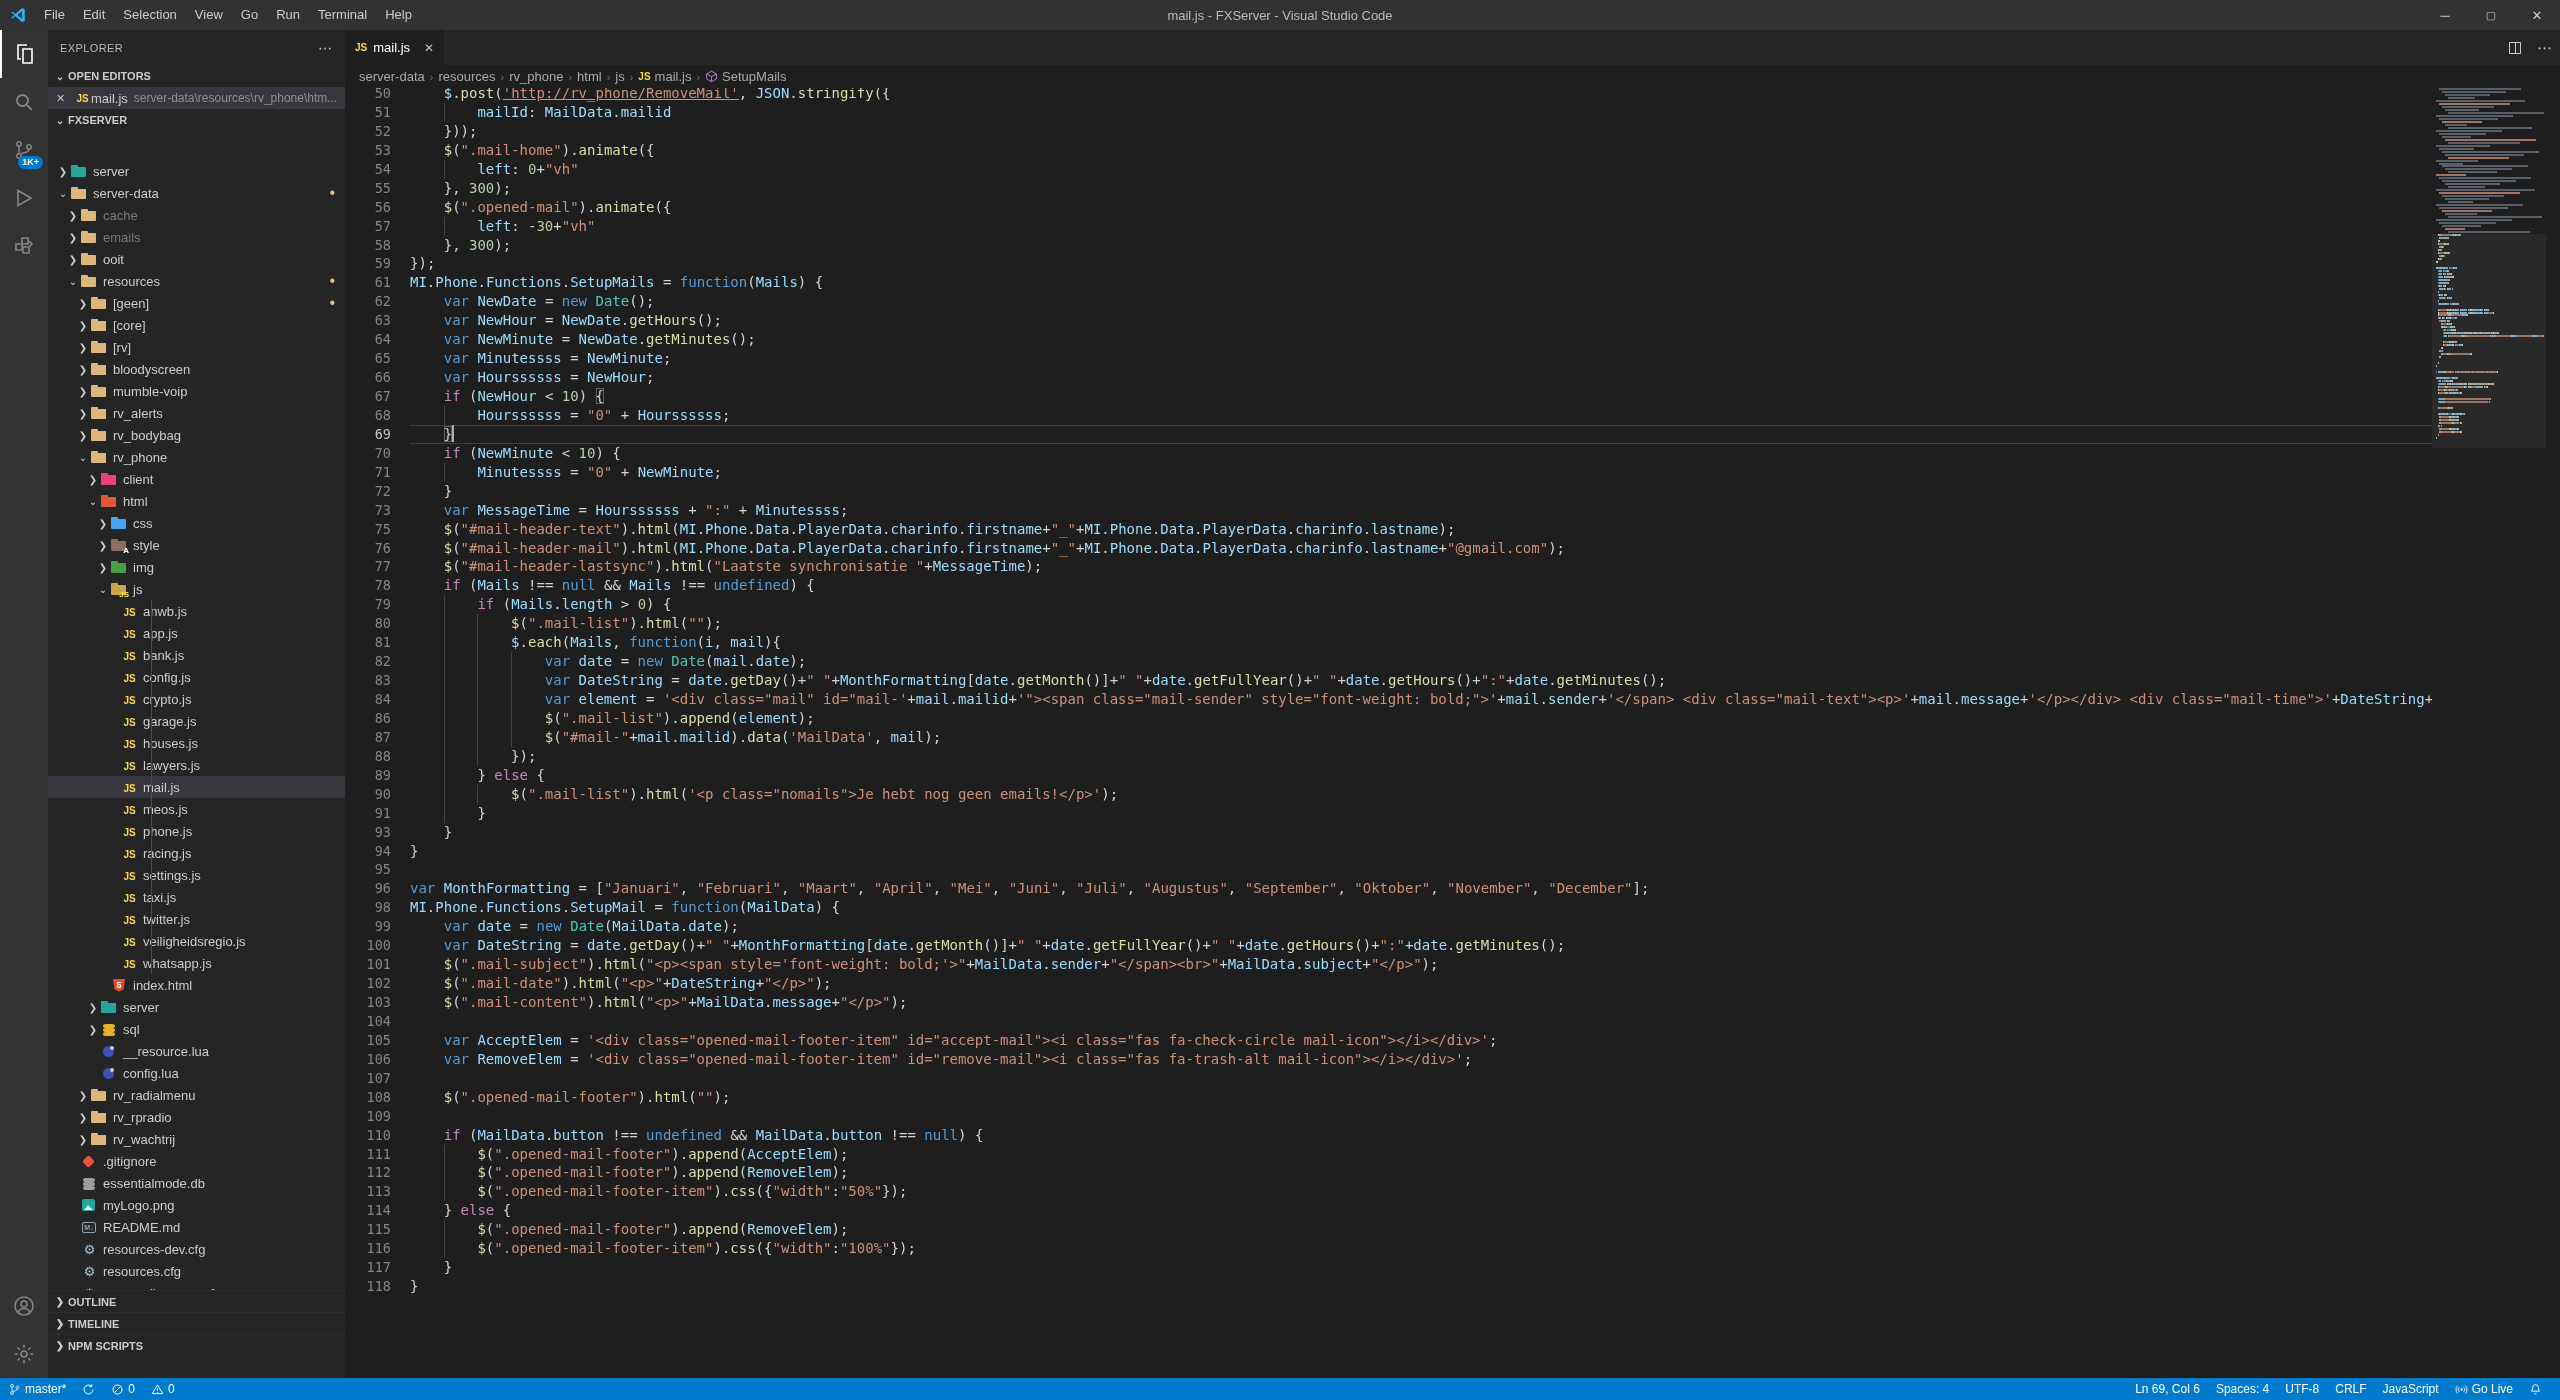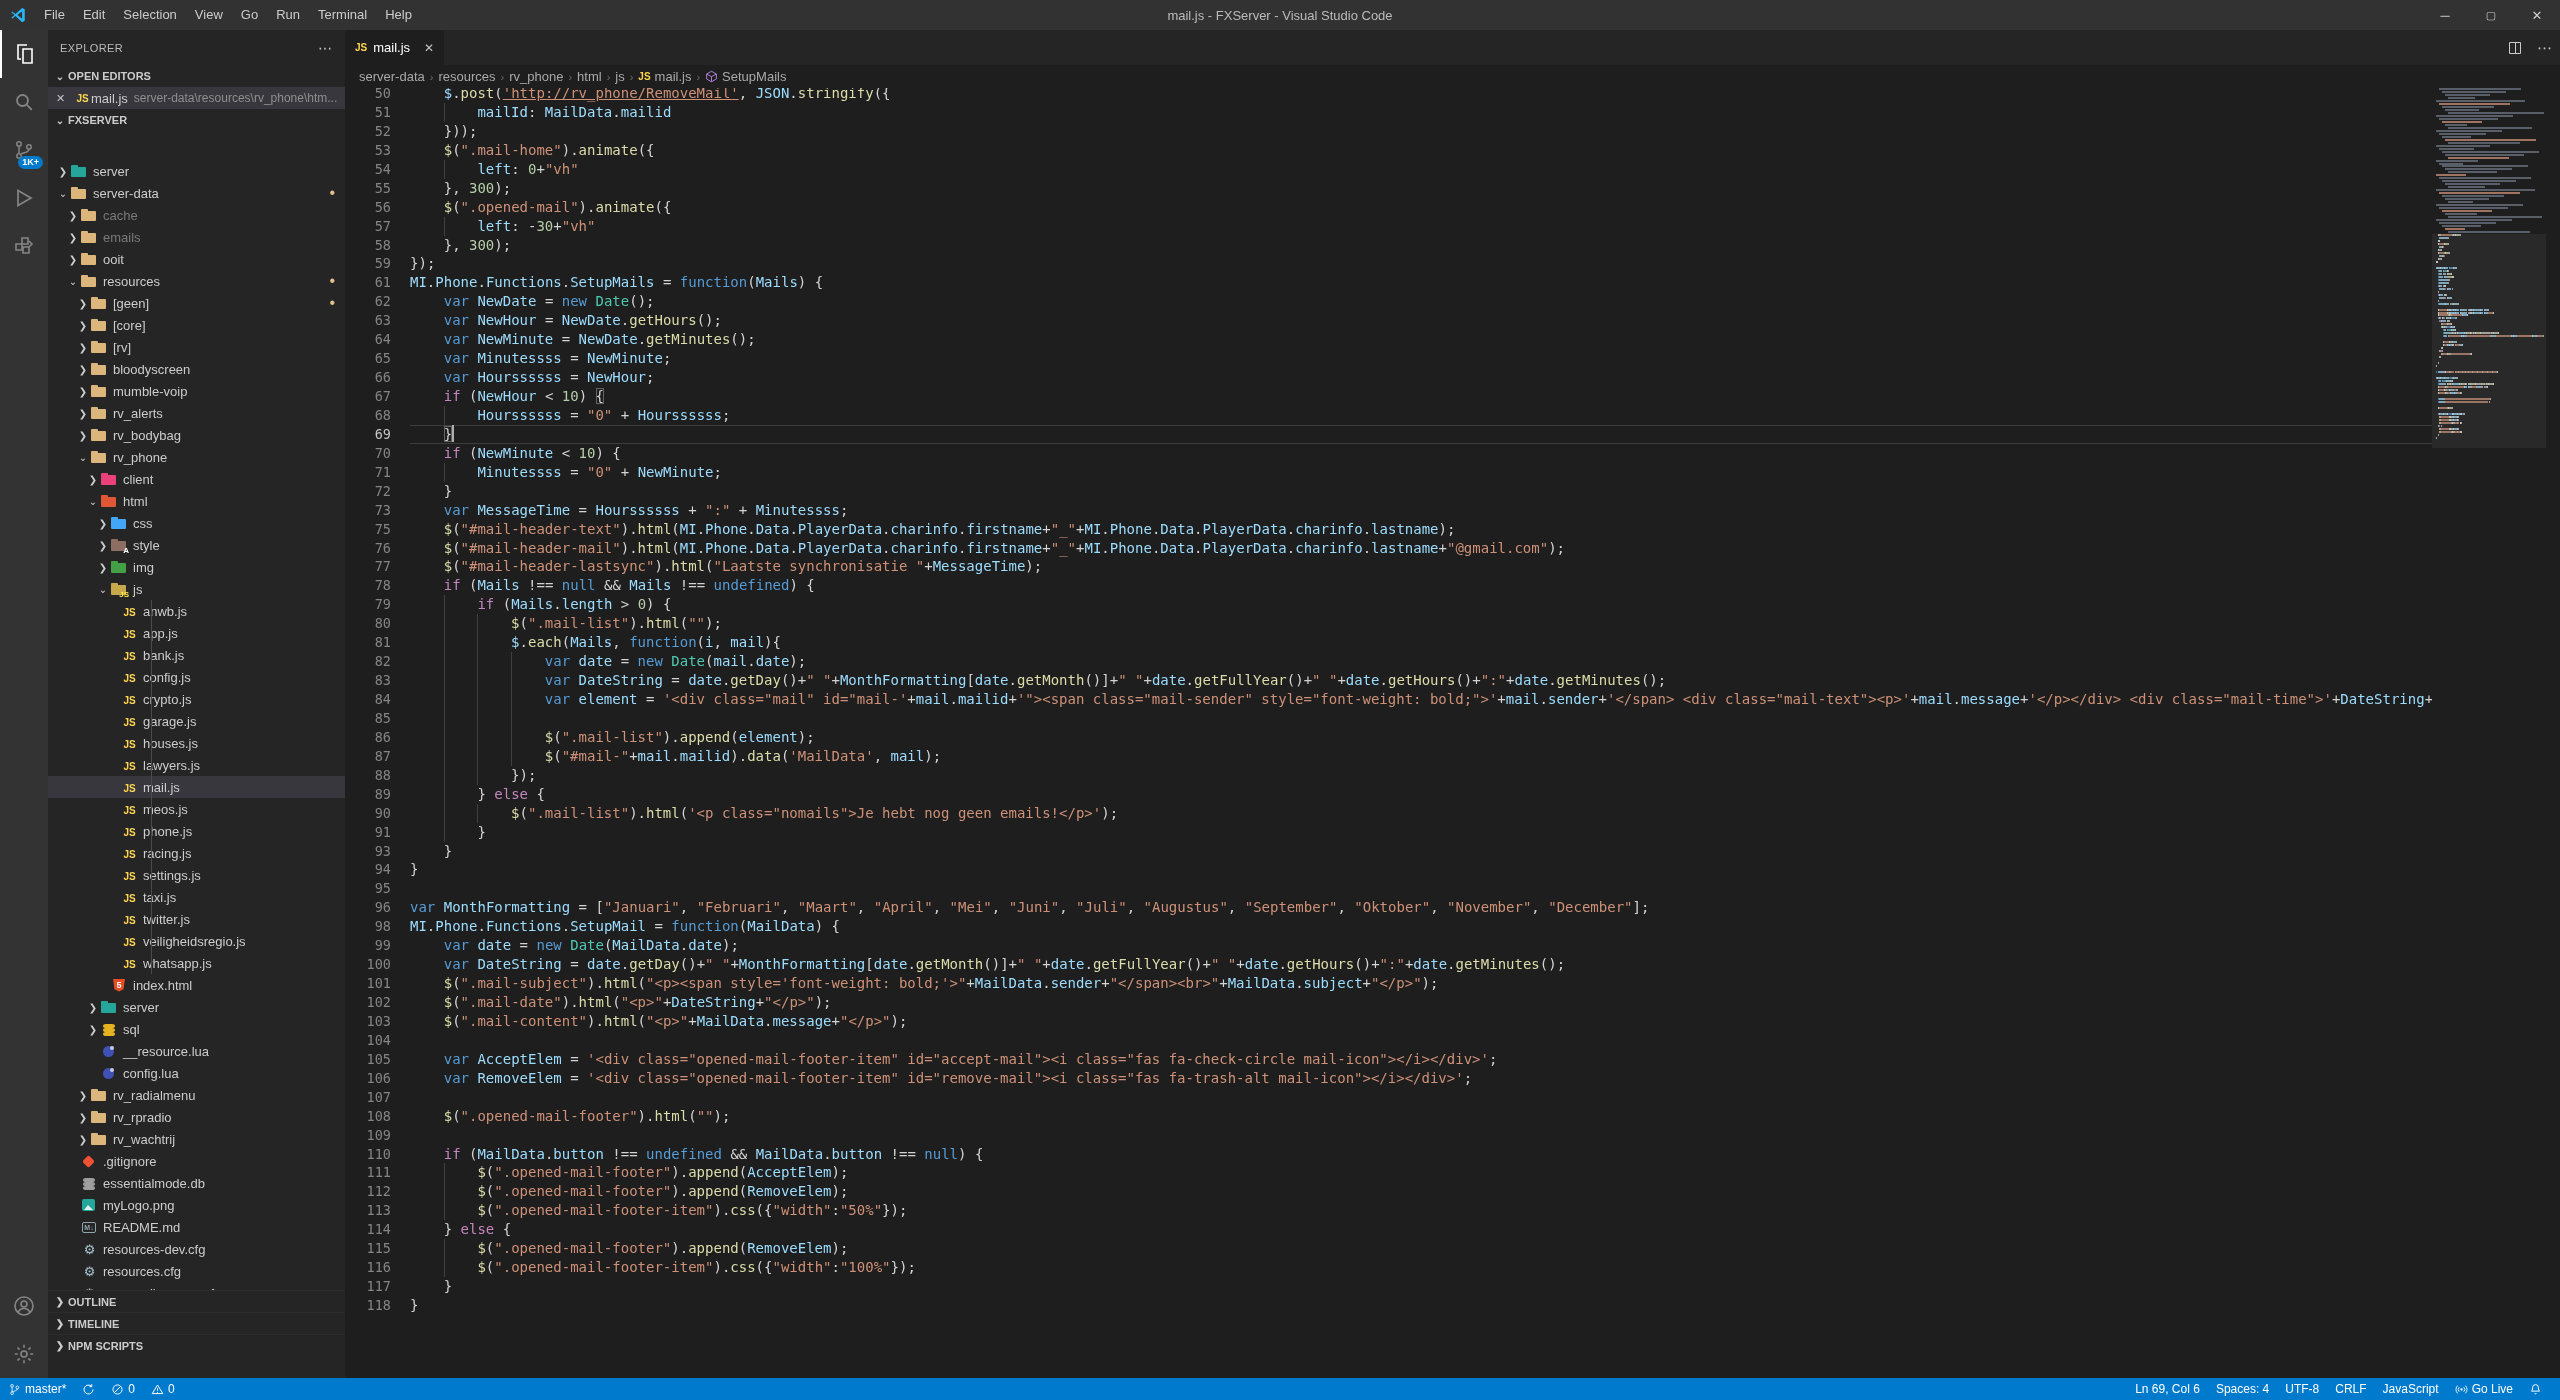--- a/index.html
+++ b/index.html
@@ -658,21 +658,20 @@
           <div class="crow"><span class="ln">75</span><span class="ctext"><span class="iu">    </span><span class="tok" style="color:#dcdcaa">$</span><span class="tok" style="color:#d4d4d4">(</span><span class="tok" style="color:#ce9178">"#mail-header-text"</span><span class="tok" style="color:#d4d4d4">)</span><span class="tok" style="color:#d4d4d4">.</span><span class="tok" style="color:#dcdcaa">html</span><span class="tok" style="color:#d4d4d4">(</span><span class="tok" style="color:#9cdcfe">MI</span><span class="tok" style="color:#d4d4d4">.</span><span class="tok" style="color:#9cdcfe">Phone</span><span class="tok" style="color:#d4d4d4">.</span><span class="tok" style="color:#9cdcfe">Data</span><span class="tok" style="color:#d4d4d4">.</span><span class="tok" style="color:#9cdcfe">PlayerData</span><span class="tok" style="color:#d4d4d4">.</span><span class="tok" style="color:#9cdcfe">charinfo</span><span class="tok" style="color:#d4d4d4">.</span><span class="tok" style="color:#9cdcfe">firstname</span><span class="tok" style="color:#d4d4d4">+</span><span class="tok" style="color:#ce9178">"_"</span><span class="tok" style="color:#d4d4d4">+</span><span class="tok" style="color:#9cdcfe">MI</span><span class="tok" style="color:#d4d4d4">.</span><span class="tok" style="color:#9cdcfe">Phone</span><span class="tok" style="color:#d4d4d4">.</span><span class="tok" style="color:#9cdcfe">Data</span><span class="tok" style="color:#d4d4d4">.</span><span class="tok" style="color:#9cdcfe">PlayerData</span><span class="tok" style="color:#d4d4d4">.</span><span class="tok" style="color:#9cdcfe">charinfo</span><span class="tok" style="color:#d4d4d4">.</span><span class="tok" style="color:#9cdcfe">lastname</span><span class="tok" style="color:#d4d4d4">)</span><span class="tok" style="color:#d4d4d4">;</span></span></div>
           <div class="crow"><span class="ln">76</span><span class="ctext"><span class="iu">    </span><span class="tok" style="color:#dcdcaa">$</span><span class="tok" style="color:#d4d4d4">(</span><span class="tok" style="color:#ce9178">"#mail-header-mail"</span><span class="tok" style="color:#d4d4d4">)</span><span class="tok" style="color:#d4d4d4">.</span><span class="tok" style="color:#dcdcaa">html</span><span class="tok" style="color:#d4d4d4">(</span><span class="tok" style="color:#9cdcfe">MI</span><span class="tok" style="color:#d4d4d4">.</span><span class="tok" style="color:#9cdcfe">Phone</span><span class="tok" style="color:#d4d4d4">.</span><span class="tok" style="color:#9cdcfe">Data</span><span class="tok" style="color:#d4d4d4">.</span><span class="tok" style="color:#9cdcfe">PlayerData</span><span class="tok" style="color:#d4d4d4">.</span><span class="tok" style="color:#9cdcfe">charinfo</span><span class="tok" style="color:#d4d4d4">.</span><span class="tok" style="color:#9cdcfe">firstname</span><span class="tok" style="color:#d4d4d4">+</span><span class="tok" style="color:#ce9178">"_"</span><span class="tok" style="color:#d4d4d4">+</span><span class="tok" style="color:#9cdcfe">MI</span><span class="tok" style="color:#d4d4d4">.</span><span class="tok" style="color:#9cdcfe">Phone</span><span class="tok" style="color:#d4d4d4">.</span><span class="tok" style="color:#9cdcfe">Data</span><span class="tok" style="color:#d4d4d4">.</span><span class="tok" style="color:#9cdcfe">PlayerData</span><span class="tok" style="color:#d4d4d4">.</span><span class="tok" style="color:#9cdcfe">charinfo</span><span class="tok" style="color:#d4d4d4">.</span><span class="tok" style="color:#9cdcfe">lastname</span><span class="tok" style="color:#d4d4d4">+</span><span class="tok" style="color:#ce9178">"@gmail.com"</span><span class="tok" style="color:#d4d4d4">)</span><span class="tok" style="color:#d4d4d4">;</span></span></div>
           <div class="crow"><span class="ln">77</span><span class="ctext"><span class="iu">    </span><span class="tok" style="color:#dcdcaa">$</span><span class="tok" style="color:#d4d4d4">(</span><span class="tok" style="color:#ce9178">"#mail-header-lastsync"</span><span class="tok" style="color:#d4d4d4">)</span><span class="tok" style="color:#d4d4d4">.</span><span class="tok" style="color:#dcdcaa">html</span><span class="tok" style="color:#d4d4d4">(</span><span class="tok" style="color:#ce9178">"Laatste synchronisatie "</span><span class="tok" style="color:#d4d4d4">+</span><span class="tok" style="color:#9cdcfe">MessageTime</span><span class="tok" style="color:#d4d4d4">)</span><span class="tok" style="color:#d4d4d4">;</span></span></div>
           <div class="crow"><span class="ln">78</span><span class="ctext"><span class="iu">    </span><span class="tok" style="color:#c586c0">if</span><span class="tok" style="color:transparent"> </span><span class="tok" style="color:#d4d4d4">(</span><span class="tok" style="color:#9cdcfe">Mails</span><span class="tok" style="color:transparent"> </span><span class="tok" style="color:#d4d4d4">!</span><span class="tok" style="color:#d4d4d4">=</span><span class="tok" style="color:#d4d4d4">=</span><span class="tok" style="color:transparent"> </span><span class="tok" style="color:#569cd6">null</span><span class="tok" style="color:transparent"> </span><span class="tok" style="color:#d4d4d4">&amp;</span><span class="tok" style="color:#d4d4d4">&amp;</span><span class="tok" style="color:transparent"> </span><span class="tok" style="color:#9cdcfe">Mails</span><span class="tok" style="color:transparent"> </span><span class="tok" style="color:#d4d4d4">!</span><span class="tok" style="color:#d4d4d4">=</span><span class="tok" style="color:#d4d4d4">=</span><span class="tok" style="color:transparent"> </span><span class="tok" style="color:#569cd6">undefined</span><span class="tok" style="color:#d4d4d4">)</span><span class="tok" style="color:transparent"> </span><span class="tok" style="color:#d4d4d4">{</span></span></div>
           <div class="crow"><span class="ln">79</span><span class="ctext"><span class="iu">    </span><span class="iu g">    </span><span class="tok" style="color:#c586c0">if</span><span class="tok" style="color:transparent"> </span><span class="tok" style="color:#d4d4d4">(</span><span class="tok" style="color:#9cdcfe">Mails</span><span class="tok" style="color:#d4d4d4">.</span><span class="tok" style="color:#9cdcfe">length</span><span class="tok" style="color:transparent"> </span><span class="tok" style="color:#d4d4d4">&gt;</span><span class="tok" style="color:transparent"> </span><span class="tok" style="color:#b5cea8">0</span><span class="tok" style="color:#d4d4d4">)</span><span class="tok" style="color:transparent"> </span><span class="tok" style="color:#d4d4d4">{</span></span></div>
           <div class="crow"><span class="ln">80</span><span class="ctext"><span class="iu">    </span><span class="iu g">    </span><span class="iu g">    </span><span class="tok" style="color:#dcdcaa">$</span><span class="tok" style="color:#d4d4d4">(</span><span class="tok" style="color:#ce9178">".mail-list"</span><span class="tok" style="color:#d4d4d4">)</span><span class="tok" style="color:#d4d4d4">.</span><span class="tok" style="color:#dcdcaa">html</span><span class="tok" style="color:#d4d4d4">(</span><span class="tok" style="color:#ce9178">""</span><span class="tok" style="color:#d4d4d4">)</span><span class="tok" style="color:#d4d4d4">;</span></span></div>
           <div class="crow"><span class="ln">81</span><span class="ctext"><span class="iu">    </span><span class="iu g">    </span><span class="iu g">    </span><span class="tok" style="color:#9cdcfe">$</span><span class="tok" style="color:#d4d4d4">.</span><span class="tok" style="color:#dcdcaa">each</span><span class="tok" style="color:#d4d4d4">(</span><span class="tok" style="color:#9cdcfe">Mails</span><span class="tok" style="color:#d4d4d4">,</span><span class="tok" style="color:transparent"> </span><span class="tok" style="color:#569cd6">function</span><span class="tok" style="color:#d4d4d4">(</span><span class="tok" style="color:#9cdcfe">i</span><span class="tok" style="color:#d4d4d4">,</span><span class="tok" style="color:transparent"> </span><span class="tok" style="color:#9cdcfe">mail</span><span class="tok" style="color:#d4d4d4">)</span><span class="tok" style="color:#d4d4d4">{</span></span></div>
           <div class="crow"><span class="ln">82</span><span class="ctext"><span class="iu">    </span><span class="iu g">    </span><span class="iu g">    </span><span class="iu g">    </span><span class="tok" style="color:#569cd6">var</span><span class="tok" style="color:transparent"> </span><span class="tok" style="color:#9cdcfe">date</span><span class="tok" style="color:transparent"> </span><span class="tok" style="color:#d4d4d4">=</span><span class="tok" style="color:transparent"> </span><span class="tok" style="color:#569cd6">new</span><span class="tok" style="color:transparent"> </span><span class="tok" style="color:#4ec9b0">Date</span><span class="tok" style="color:#d4d4d4">(</span><span class="tok" style="color:#9cdcfe">mail</span><span class="tok" style="color:#d4d4d4">.</span><span class="tok" style="color:#9cdcfe">date</span><span class="tok" style="color:#d4d4d4">)</span><span class="tok" style="color:#d4d4d4">;</span></span></div>
           <div class="crow"><span class="ln">83</span><span class="ctext"><span class="iu">    </span><span class="iu g">    </span><span class="iu g">    </span><span class="iu g">    </span><span class="tok" style="color:#569cd6">var</span><span class="tok" style="color:transparent"> </span><span class="tok" style="color:#9cdcfe">DateString</span><span class="tok" style="color:transparent"> </span><span class="tok" style="color:#d4d4d4">=</span><span class="tok" style="color:transparent"> </span><span class="tok" style="color:#9cdcfe">date</span><span class="tok" style="color:#d4d4d4">.</span><span class="tok" style="color:#dcdcaa">getDay</span><span class="tok" style="color:#d4d4d4">(</span><span class="tok" style="color:#d4d4d4">)</span><span class="tok" style="color:#d4d4d4">+</span><span class="tok" style="color:#ce9178">" "</span><span class="tok" style="color:#d4d4d4">+</span><span class="tok" style="color:#9cdcfe">MonthFormatting</span><span class="tok" style="color:#d4d4d4">[</span><span class="tok" style="color:#9cdcfe">date</span><span class="tok" style="color:#d4d4d4">.</span><span class="tok" style="color:#dcdcaa">getMonth</span><span class="tok" style="color:#d4d4d4">(</span><span class="tok" style="color:#d4d4d4">)</span><span class="tok" style="color:#d4d4d4">]</span><span class="tok" style="color:#d4d4d4">+</span><span class="tok" style="color:#ce9178">" "</span><span class="tok" style="color:#d4d4d4">+</span><span class="tok" style="color:#9cdcfe">date</span><span class="tok" style="color:#d4d4d4">.</span><span class="tok" style="color:#dcdcaa">getFullYear</span><span class="tok" style="color:#d4d4d4">(</span><span class="tok" style="color:#d4d4d4">)</span><span class="tok" style="color:#d4d4d4">+</span><span class="tok" style="color:#ce9178">" "</span><span class="tok" style="color:#d4d4d4">+</span><span class="tok" style="color:#9cdcfe">date</span><span class="tok" style="color:#d4d4d4">.</span><span class="tok" style="color:#dcdcaa">getHours</span><span class="tok" style="color:#d4d4d4">(</span><span class="tok" style="color:#d4d4d4">)</span><span class="tok" style="color:#d4d4d4">+</span><span class="tok" style="color:#ce9178">":"</span><span class="tok" style="color:#d4d4d4">+</span><span class="tok" style="color:#9cdcfe">date</span><span class="tok" style="color:#d4d4d4">.</span><span class="tok" style="color:#dcdcaa">getMinutes</span><span class="tok" style="color:#d4d4d4">(</span><span class="tok" style="color:#d4d4d4">)</span><span class="tok" style="color:#d4d4d4">;</span></span></div>
           <div class="crow"><span class="ln">84</span><span class="ctext"><span class="iu">    </span><span class="iu g">    </span><span class="iu g">    </span><span class="iu g">    </span><span class="tok" style="color:#569cd6">var</span><span class="tok" style="color:transparent"> </span><span class="tok" style="color:#9cdcfe">element</span><span class="tok" style="color:transparent"> </span><span class="tok" style="color:#d4d4d4">=</span><span class="tok" style="color:transparent"> </span><span class="tok" style="color:#ce9178">'&lt;div class="mail" id="mail-'</span><span class="tok" style="color:#d4d4d4">+</span><span class="tok" style="color:#9cdcfe">mail</span><span class="tok" style="color:#d4d4d4">.</span><span class="tok" style="color:#9cdcfe">mailid</span><span class="tok" style="color:#d4d4d4">+</span><span class="tok" style="color:#ce9178">'"&gt;&lt;span class="mail-sender" style="font-weight: bold;"&gt;'</span><span class="tok" style="color:#d4d4d4">+</span><span class="tok" style="color:#9cdcfe">mail</span><span class="tok" style="color:#d4d4d4">.</span><span class="tok" style="color:#9cdcfe">sender</span><span class="tok" style="color:#d4d4d4">+</span><span class="tok" style="color:#ce9178">'&lt;/span&gt; &lt;div class="mail-text"&gt;&lt;p&gt;'</span><span class="tok" style="color:#d4d4d4">+</span><span class="tok" style="color:#9cdcfe">mail</span><span class="tok" style="color:#d4d4d4">.</span><span class="tok" style="color:#9cdcfe">message</span><span class="tok" style="color:#d4d4d4">+</span><span class="tok" style="color:#ce9178">'&lt;/p&gt;&lt;/div&gt; &lt;div class="mail-time"&gt;'</span><span class="tok" style="color:#d4d4d4">+</span><span class="tok" style="color:#9cdcfe">DateString</span><span class="tok" style="color:#d4d4d4">+</span></span></div>
-          <div class="crow"><span class="ln">85</span><span class="ctext"><span class="iu">    </span><span class="iu g">    </span><span class="iu g">    </span><span class="iu g">    </span></span></div>
           <div class="crow"><span class="ln">86</span><span class="ctext"><span class="iu">    </span><span class="iu g">    </span><span class="iu g">    </span><span class="iu g">    </span><span class="tok" style="color:#dcdcaa">$</span><span class="tok" style="color:#d4d4d4">(</span><span class="tok" style="color:#ce9178">".mail-list"</span><span class="tok" style="color:#d4d4d4">)</span><span class="tok" style="color:#d4d4d4">.</span><span class="tok" style="color:#dcdcaa">append</span><span class="tok" style="color:#d4d4d4">(</span><span class="tok" style="color:#9cdcfe">element</span><span class="tok" style="color:#d4d4d4">)</span><span class="tok" style="color:#d4d4d4">;</span></span></div>
           <div class="crow"><span class="ln">87</span><span class="ctext"><span class="iu">    </span><span class="iu g">    </span><span class="iu g">    </span><span class="iu g">    </span><span class="tok" style="color:#dcdcaa">$</span><span class="tok" style="color:#d4d4d4">(</span><span class="tok" style="color:#ce9178">"#mail-"</span><span class="tok" style="color:#d4d4d4">+</span><span class="tok" style="color:#9cdcfe">mail</span><span class="tok" style="color:#d4d4d4">.</span><span class="tok" style="color:#9cdcfe">mailid</span><span class="tok" style="color:#d4d4d4">)</span><span class="tok" style="color:#d4d4d4">.</span><span class="tok" style="color:#dcdcaa">data</span><span class="tok" style="color:#d4d4d4">(</span><span class="tok" style="color:#ce9178">'MailData'</span><span class="tok" style="color:#d4d4d4">,</span><span class="tok" style="color:transparent"> </span><span class="tok" style="color:#9cdcfe">mail</span><span class="tok" style="color:#d4d4d4">)</span><span class="tok" style="color:#d4d4d4">;</span></span></div>
           <div class="crow"><span class="ln">88</span><span class="ctext"><span class="iu">    </span><span class="iu g">    </span><span class="iu g">    </span><span class="tok" style="color:#d4d4d4">}</span><span class="tok" style="color:#d4d4d4">)</span><span class="tok" style="color:#d4d4d4">;</span></span></div>
           <div class="crow"><span class="ln">89</span><span class="ctext"><span class="iu">    </span><span class="iu g">    </span><span class="tok" style="color:#d4d4d4">}</span><span class="tok" style="color:transparent"> </span><span class="tok" style="color:#c586c0">else</span><span class="tok" style="color:transparent"> </span><span class="tok" style="color:#d4d4d4">{</span></span></div>
           <div class="crow"><span class="ln">90</span><span class="ctext"><span class="iu">    </span><span class="iu g">    </span><span class="iu g">    </span><span class="tok" style="color:#dcdcaa">$</span><span class="tok" style="color:#d4d4d4">(</span><span class="tok" style="color:#ce9178">".mail-list"</span><span class="tok" style="color:#d4d4d4">)</span><span class="tok" style="color:#d4d4d4">.</span><span class="tok" style="color:#dcdcaa">html</span><span class="tok" style="color:#d4d4d4">(</span><span class="tok" style="color:#ce9178">'&lt;p class="nomails"&gt;Je hebt nog geen emails!&lt;/p&gt;'</span><span class="tok" style="color:#d4d4d4">)</span><span class="tok" style="color:#d4d4d4">;</span></span></div>
           <div class="crow"><span class="ln">91</span><span class="ctext"><span class="iu">    </span><span class="iu g">    </span><span class="tok" style="color:#d4d4d4">}</span></span></div>
           <div class="crow"><span class="ln">93</span><span class="ctext"><span class="iu">    </span><span class="tok" style="color:#d4d4d4">}</span></span></div>
           <div class="crow"><span class="ln">94</span><span class="ctext"><span class="tok" style="color:#d4d4d4">}</span></span></div>
           <div class="crow"><span class="ln">95</span><span class="ctext"></span></div>
           <div class="crow"><span class="ln">96</span><span class="ctext"><span class="tok" style="color:#569cd6">var</span><span class="tok" style="color:transparent"> </span><span class="tok" style="color:#9cdcfe">MonthFormatting</span><span class="tok" style="color:transparent"> </span><span class="tok" style="color:#d4d4d4">=</span><span class="tok" style="color:transparent"> </span><span class="tok" style="color:#d4d4d4">[</span><span class="tok" style="color:#ce9178">"Januari"</span><span class="tok" style="color:#d4d4d4">,</span><span class="tok" style="color:transparent"> </span><span class="tok" style="color:#ce9178">"Februari"</span><span class="tok" style="color:#d4d4d4">,</span><span class="tok" style="color:transparent"> </span><span class="tok" style="color:#ce9178">"Maart"</span><span class="tok" style="color:#d4d4d4">,</span><span class="tok" style="color:transparent"> </span><span class="tok" style="color:#ce9178">"April"</span><span class="tok" style="color:#d4d4d4">,</span><span class="tok" style="color:transparent"> </span><span class="tok" style="color:#ce9178">"Mei"</span><span class="tok" style="color:#d4d4d4">,</span><span class="tok" style="color:transparent"> </span><span class="tok" style="color:#ce9178">"Juni"</span><span class="tok" style="color:#d4d4d4">,</span><span class="tok" style="color:transparent"> </span><span class="tok" style="color:#ce9178">"Juli"</span><span class="tok" style="color:#d4d4d4">,</span><span class="tok" style="color:transparent"> </span><span class="tok" style="color:#ce9178">"Augustus"</span><span class="tok" style="color:#d4d4d4">,</span><span class="tok" style="color:transparent"> </span><span class="tok" style="color:#ce9178">"September"</span><span class="tok" style="color:#d4d4d4">,</span><span class="tok" style="color:transparent"> </span><span class="tok" style="color:#ce9178">"Oktober"</span><span class="tok" style="color:#d4d4d4">,</span><span class="tok" style="color:transparent"> </span><span class="tok" style="color:#ce9178">"November"</span><span class="tok" style="color:#d4d4d4">,</span><span class="tok" style="color:transparent"> </span><span class="tok" style="color:#ce9178">"December"</span><span class="tok" style="color:#d4d4d4">]</span><span class="tok" style="color:#d4d4d4">;</span></span></div>

